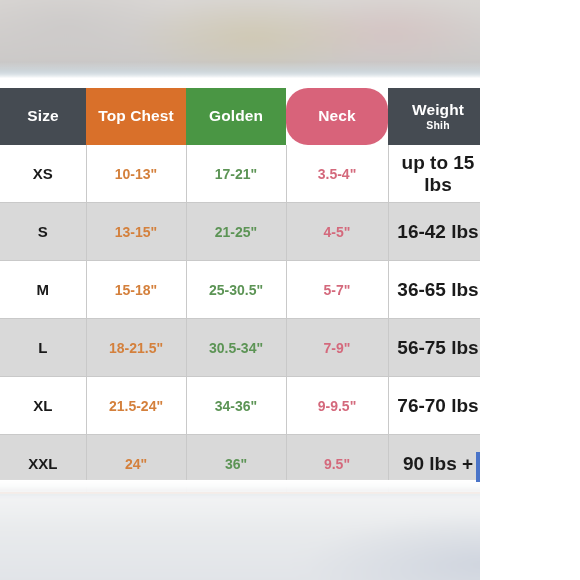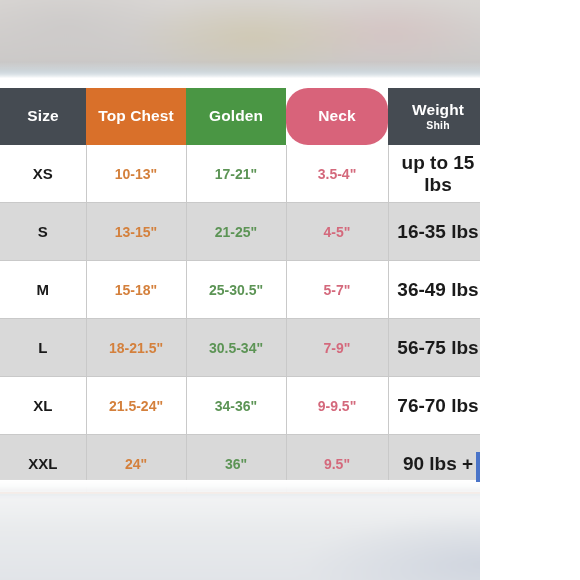--- a/index.html
+++ b/index.html
@@ -208,30 +208,30 @@
           <td class="v-neck">3.5-4"</td>
           <td class="v-weight">up to 15 lbs</td>
           <td class="v-breed" style="white-space: normal;">All teacup breeds, Chihuahua, Yorkshire Terrier, Maltese</td>
         </tr>
 
         <tr class="even">
           <td class="v-size">S</td>
           <td class="v-top">13-15"</td>
           <td class="v-chest">21-25"</td>
           <td class="v-neck">4-5"</td>
-          <td class="v-weight">16-35 lbs</td>
+          <td class="v-weight">16-42 lbs</td>
           <td class="v-breed" style="white-space: normal;">Boston Terrier, Miniature Dachshund, Pug, Shih Tzu</td>
         </tr>
 
         <tr class="odd">
           <td class="v-size">M</td>
           <td class="v-top">15-18"</td>
           <td class="v-chest">25-30.5"</td>
           <td class="v-neck">5-7"</td>
-          <td class="v-weight">36-49 lbs</td>
+          <td class="v-weight">36-65 lbs</td>
           <td class="v-breed" style="white-space: normal;">Border Collie, Cocker Spaniel, Beagle, Bulldog</td>
         </tr>
 
         <tr class="even">
           <td class="v-size">L</td>
           <td class="v-top">18-21.5"</td>
           <td class="v-chest">30.5-34"</td>
           <td class="v-neck">7-9"</td>
           <td class="v-weight">56-75 lbs</td>
           <td class="v-breed" style="white-space: normal;">Boxer, Golden Retriever, Standard Poodle, Labs, Pitbulls</td>

